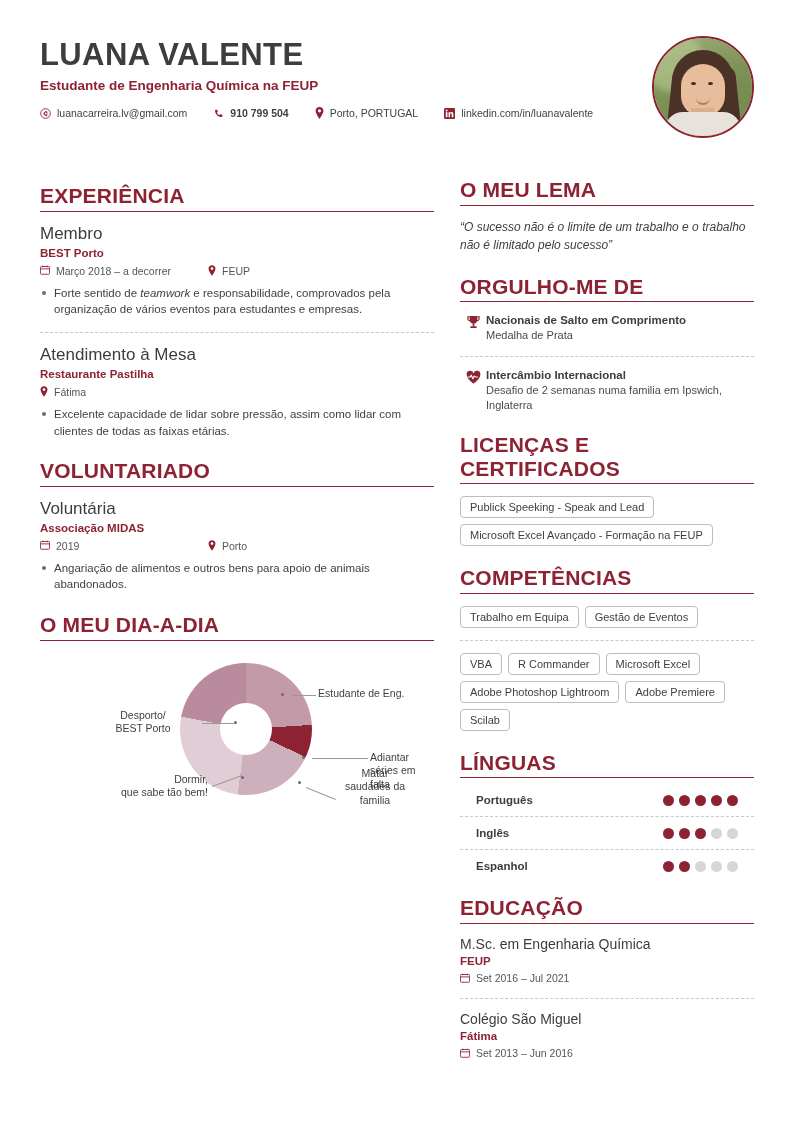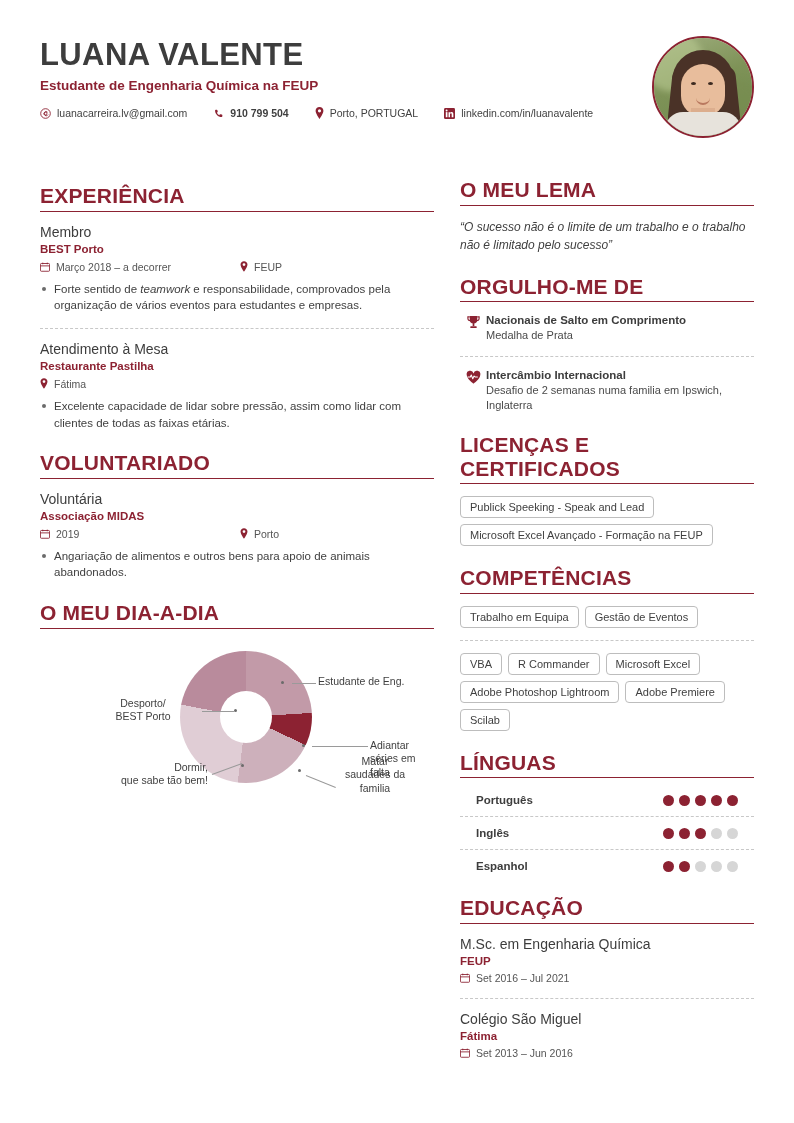--- a/index.html
+++ b/index.html
@@ -196,37 +196,37 @@
   .section-rule {
     border: 0;
     border-top: 1.5px solid #8c2232;
     margin: 0 0 12px 0;
   }
   .section + .section { margin-top: 20px; }
 
   
   .entry { margin-bottom: 14px; }
   .entry-title {
-    font-size: 14px;
+    font-size: 17px;
     color: #3d3d3d;
     margin: 0 0 3px 0;
   }
   .entry-org {
     font-size: 11.5px;
     font-weight: bold;
     color: #8c2232;
     margin: 0 0 6px 0;
   }
   .entry-meta {
     display: flex;
     font-size: 10.5px;
     color: #555;
     margin-bottom: 8px;
   }
-  .meta-date { width: 200px; display: flex; align-items: center; }
+  .meta-date { width: 168px; display: flex; }
   .meta-loc { display: flex; align-items: center; }
   .meta-ic {
     color: #8c2232;
     margin-right: 6px;
     font-size: 10px;
     display: inline-flex;
   }
   .bullets {
     margin: 0;
     padding: 0 0 0 14px;

